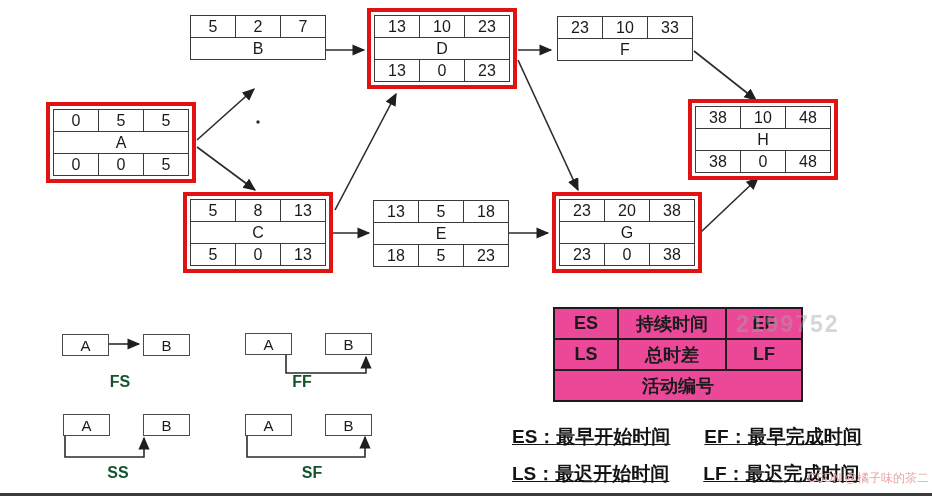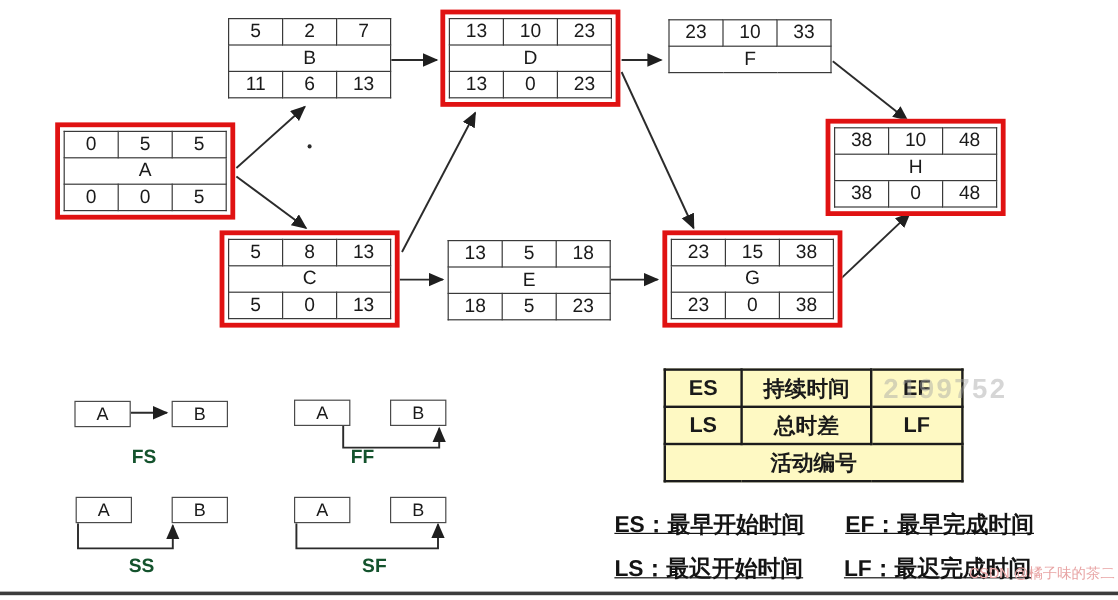--- a/index.html
+++ b/index.html
@@ -31,21 +31,21 @@
     display:flex;align-items:center;justify-content:center;
     font-size:15px;font-weight:500;
   }
   .mini-label{
     position:absolute;z-index:2;width:60px;text-align:center;
     font-size:16px;font-weight:600;color:#14532d;
   }
   
   table.legend-table{
     position:absolute;left:553px;top:307px;z-index:2;
-    border-collapse:collapse;background:#fef9c3;
+    border-collapse:collapse;background:#ec4899;
   }
   table.legend-table td{
     border:2.2px solid #1c1c1c;text-align:center;vertical-align:middle;
     font-size:18px;font-weight:700;padding:0;height:29px;
   }
   td.c-es{width:62px;} td.c-mid{width:106px;} td.c-ef{width:74px;}
   
   .def-line{
     position:absolute;left:512px;z-index:2;
     font-size:19px;font-weight:700;color:#141414;white-space:nowrap;text-decoration:underline;
@@ -98,25 +98,20 @@
   <table class="node-table">
     <tbody>
         <tr>
       <td>5</td>
       <td>2</td>
       <td>7</td>
     </tr>
     <tr>
           <td colspan="3">B</td>
         </tr>
-    <tr>
-      <td>11</td>
-      <td>6</td>
-      <td>13</td>
-    </tr>
   </tbody>
     </table>
 </div>
 
 <div class="node-frame critical" style="left:367px;top:8px">
   <table class="node-table">
     <tbody>
         <tr>
       <td>13</td>
       <td>10</td>
@@ -227,21 +222,21 @@
     </tr>
   </tbody>
     </table>
 </div>
 
 <div class="node-frame critical" style="left:552px;top:192px">
   <table class="node-table">
     <tbody>
         <tr>
       <td>23</td>
-      <td>15</td>
+      <td>20</td>
       <td>38</td>
     </tr>
     <tr>
           <td colspan="3">G</td>
         </tr>
     <tr>
       <td>23</td>
       <td>0</td>
       <td>38</td>
     </tr>

